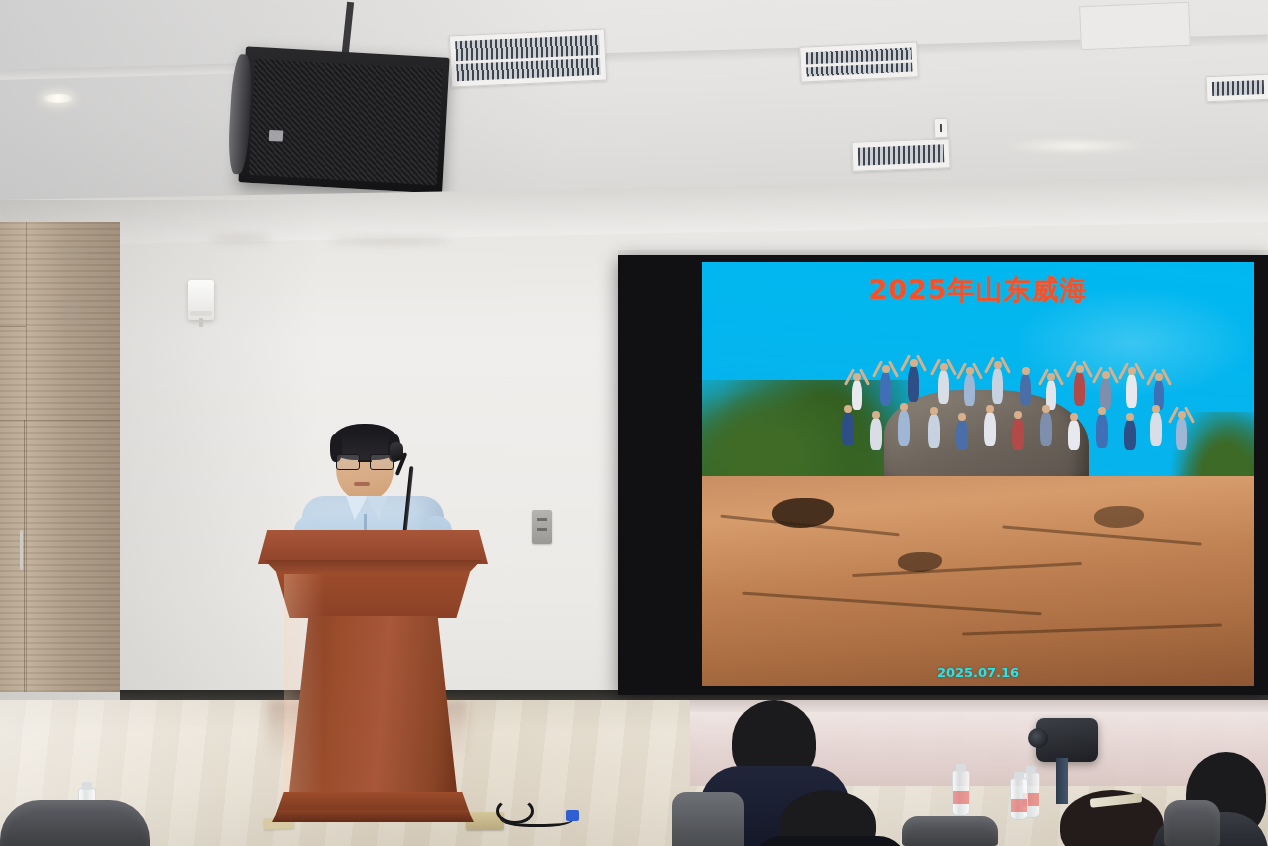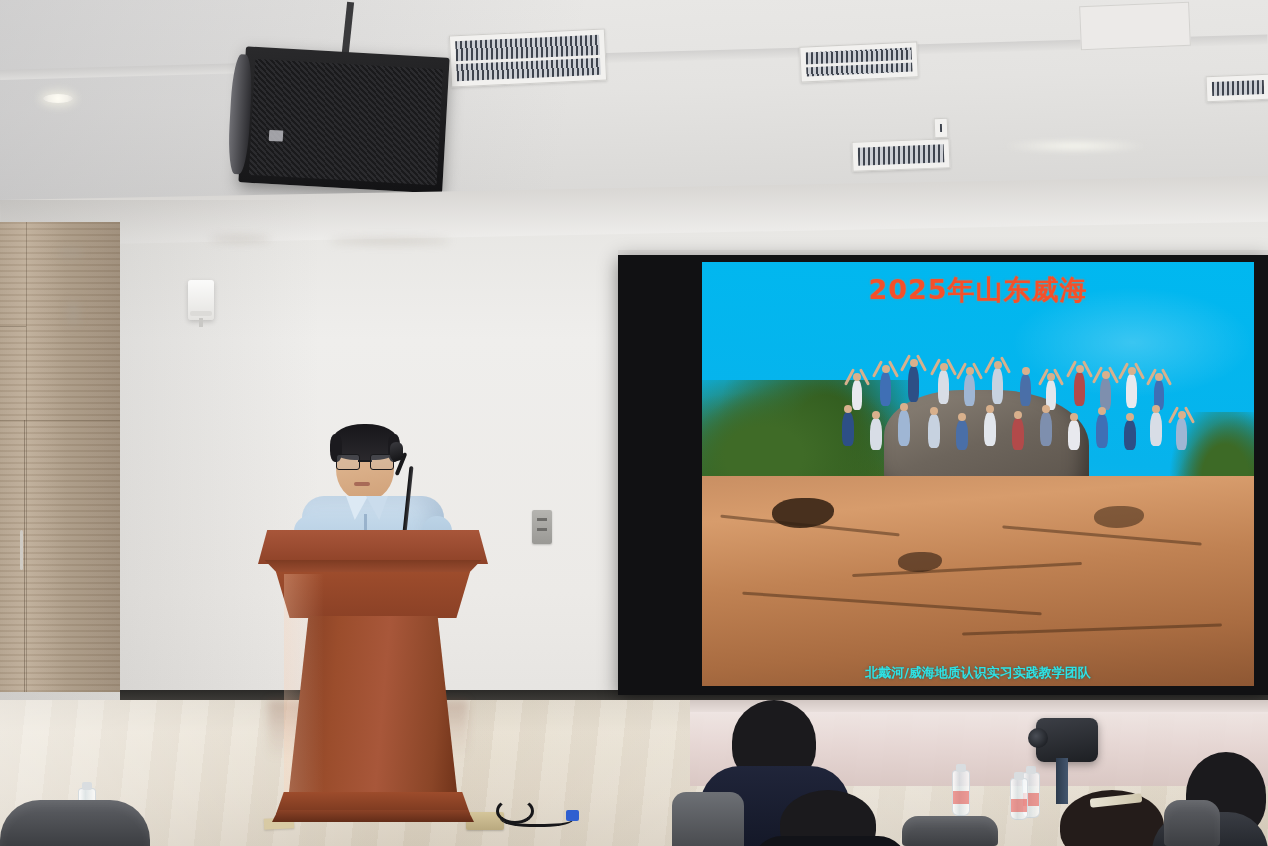--- a/index.html
+++ b/index.html
@@ -402,21 +402,21 @@
       <div class="ledge-hole" style="left:70px;top:22px;width:62px;height:30px;"></div>
       <div class="ledge-hole" style="left:196px;top:76px;width:44px;height:20px;opacity:.6;"></div>
       <div class="ledge-hole" style="left:392px;top:30px;width:50px;height:22px;opacity:.5;"></div>
     </div>
 
     <div class="slide-title">
       <span>2025年山东威海</span>
     </div>
 
     <div class="slide-credit">
-      <div>北戴河/威海地质认识实习实践教学团队</div>
+      <div>2025.07.16</div>
     </div>
   </div>
 
   <div class="floor"></div>
   <div class="floor-grain"></div>
   <div class="floor-sheen"></div>
   <div class="floor-reflect"></div>
 
   <div class="card-floor"></div>
   <div class="floor-box"></div>

